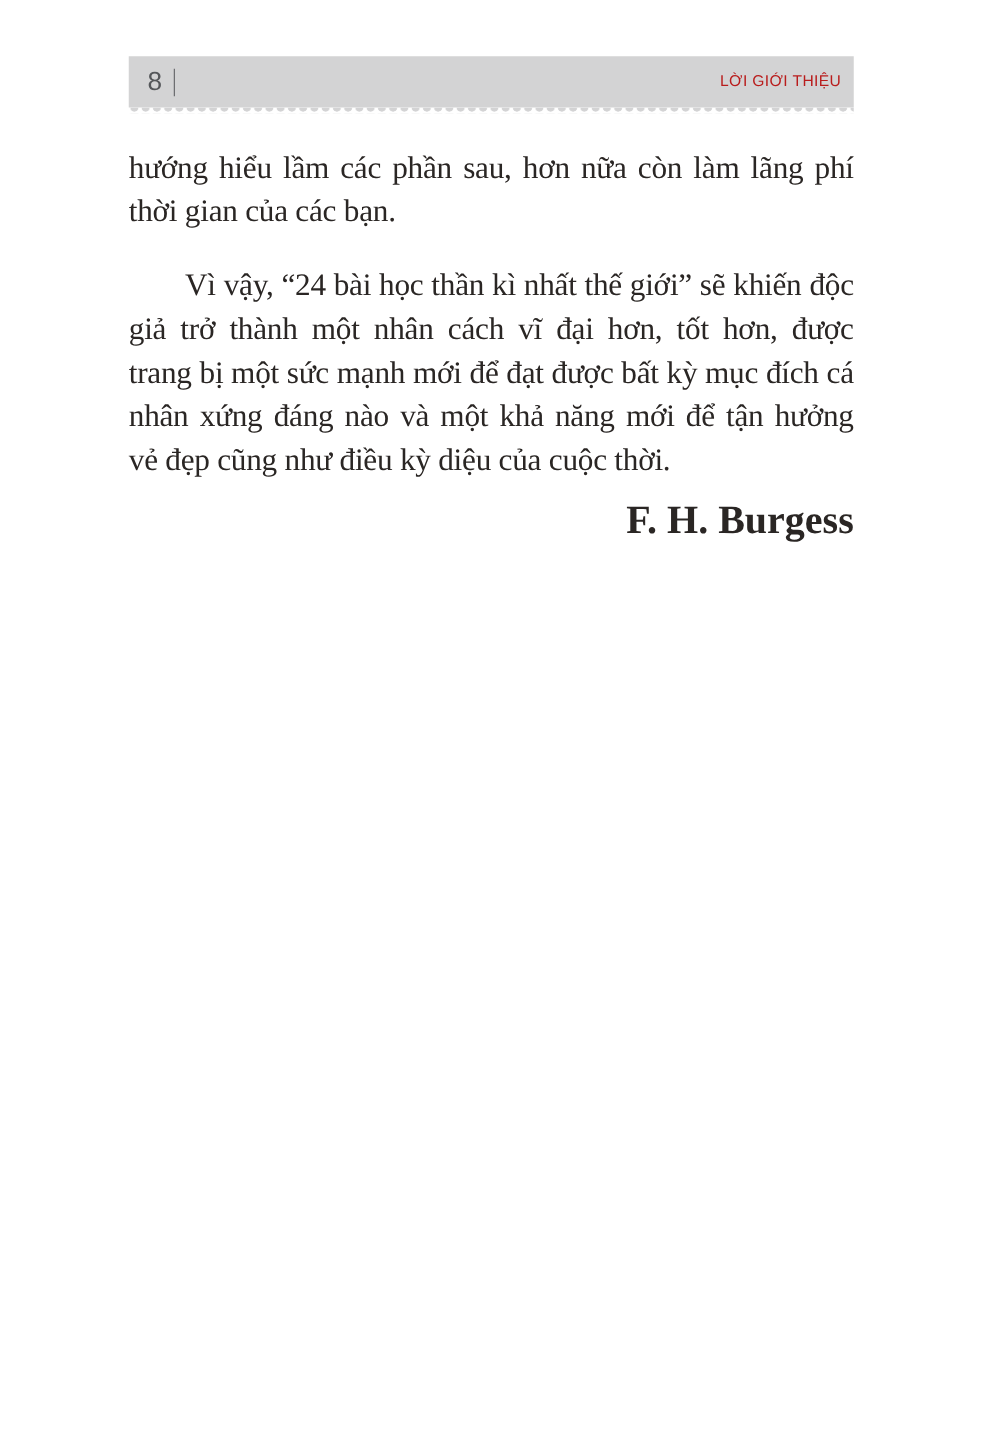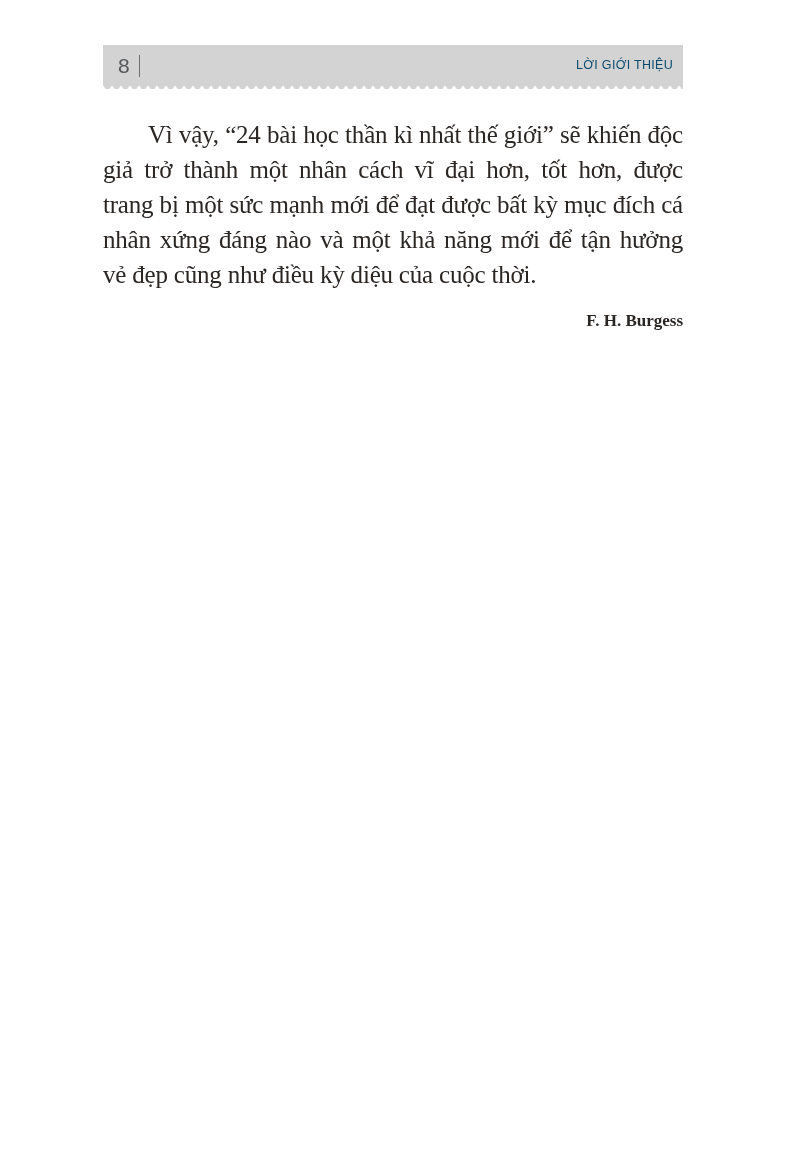--- a/index.html
+++ b/index.html
@@ -42,21 +42,21 @@
   }
   .head-sep {
     width: 1.5px;
     height: 22px;
     background: #6d6e71;
     margin-left: 9px;
   }
   .head-title {
     font-size: 12.5px;
     letter-spacing: 0.3px;
-    color: #0c4a6e;
+    color: #b91c1c;
     line-height: 1;
   }
   
   .scallop-edge {
     position: absolute;
     left: 103px;
     top: 86px;
     width: 580px;
     height: 5px;
     background-image: radial-gradient(circle at 4.5px 0px, #d3d3d4 3.1px, rgba(0,0,0,0) 3.5px);
@@ -86,21 +86,21 @@
     text-align: left;
     text-align-last: left;
   }
   .tline.indent {
     text-indent: 45px;
   }
   .signature {
     margin-top: 12px;
     text-align: right;
     font-weight: bold;
-    font-size: 17px;
+    font-size: 32px;
     line-height: 34px;
     color: #2a2624;
     letter-spacing: 0;
   }
 </style>
 </head>
 <body>
 
 <div class="page">
 
@@ -108,20 +108,24 @@
     <div class="head-left">
       <span class="page-number">8</span>
       <span class="head-sep"></span>
     </div>
     <span class="head-title">LỜI GIỚI THIỆU</span>
   </header>
   <div class="scallop-edge"></div>
 
   <main class="body-text">
 
+    <p class="para">
+      <span class="tline">hướng hiểu lầm các phần sau, hơn nữa còn làm lãng phí</span>
+      <span class="tline last">thời gian của các bạn.</span>
+    </p>
 
     <p class="para">
       <span class="tline indent">Vì vậy, “24 bài học thần kì nhất thế giới” sẽ khiến độc</span>
       <span class="tline">giả trở thành một nhân cách vĩ đại hơn, tốt hơn, được</span>
       <span class="tline">trang bị một sức mạnh mới để đạt được bất kỳ mục đích cá</span>
       <span class="tline">nhân xứng đáng nào và một khả năng mới để tận hưởng</span>
       <span class="tline last">vẻ đẹp cũng như điều kỳ diệu của cuộc thời.</span>
     </p>
 
     <div class="signature">F. H. Burgess</div>

